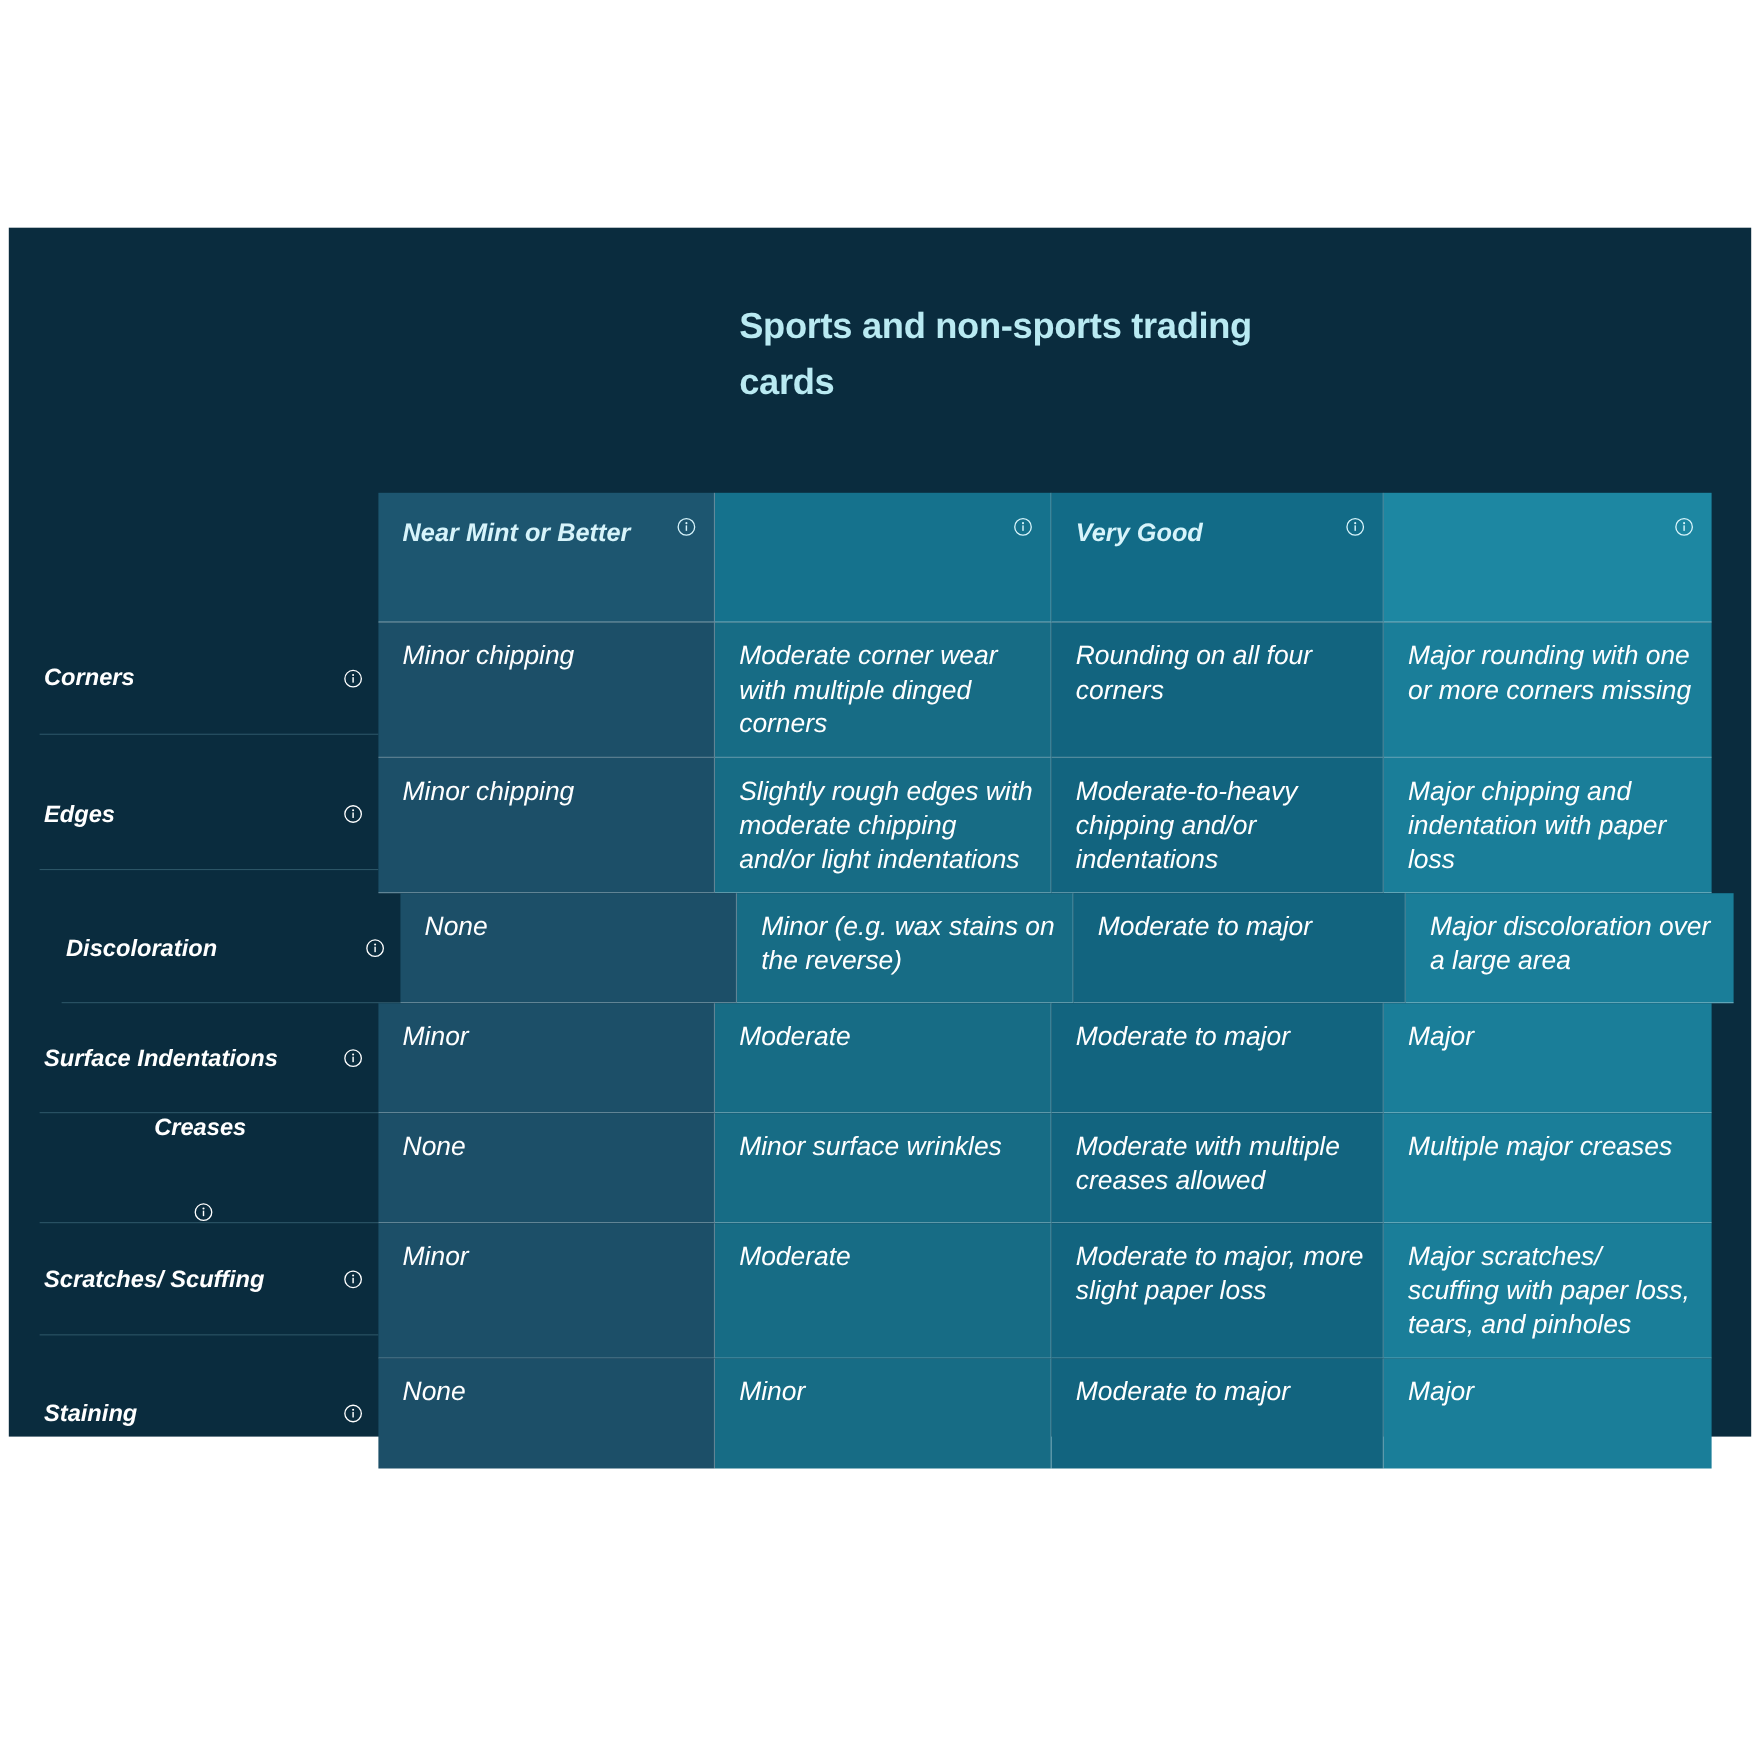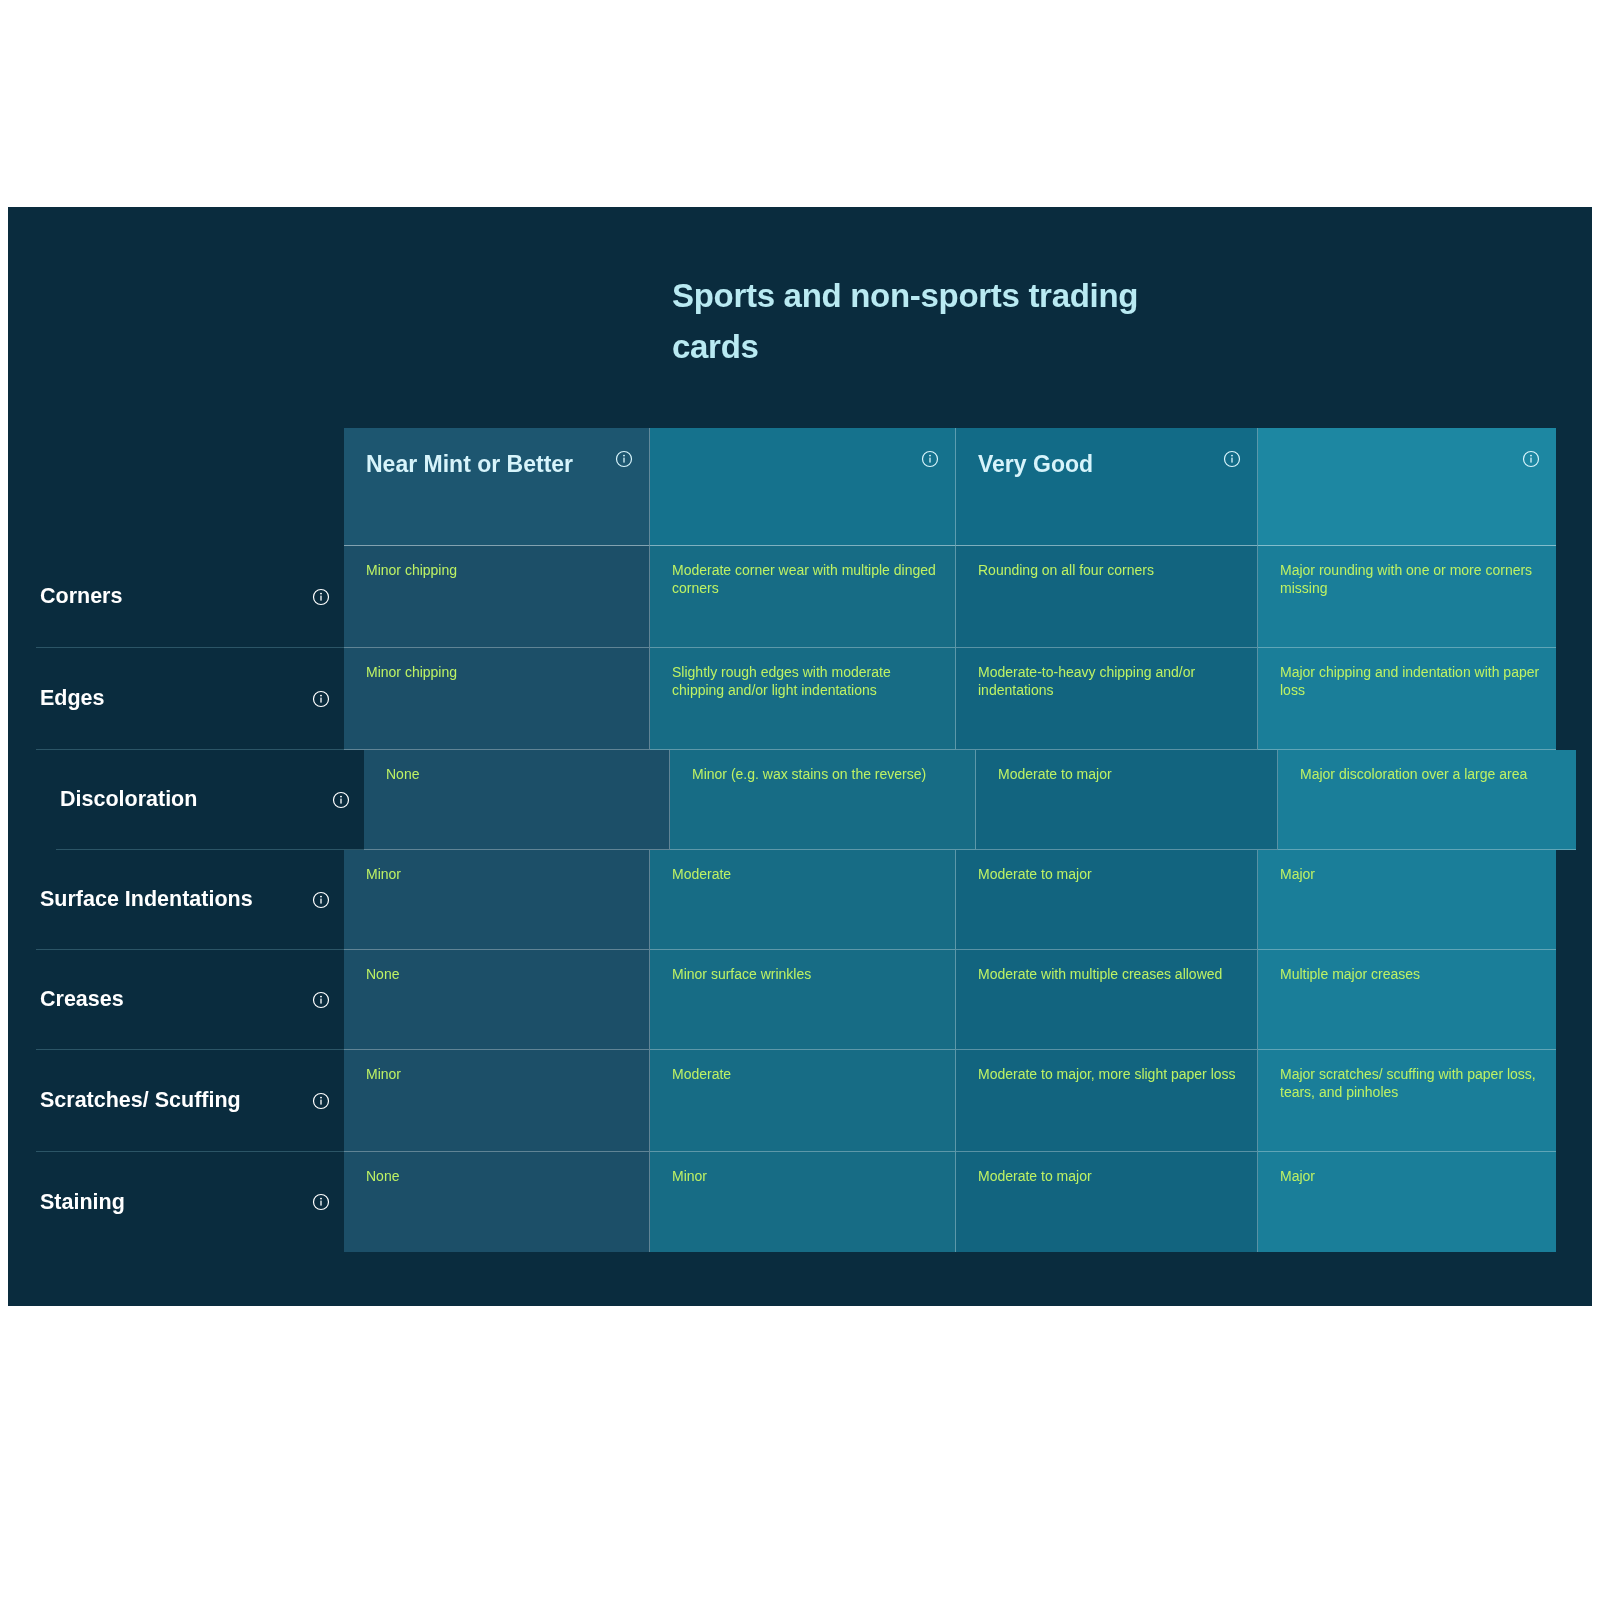--- a/index.html
+++ b/index.html
@@ -39,22 +39,23 @@
     font-weight: bold;
     line-height: 1.56;
     color: #b9eaf2;
     letter-spacing: -0.3px;
   }
 
   
   #table {
     position: absolute;
     left: 36px;
-    top: 428px;
+    top: 448px;
     width: 1520px;
+    font-style: italic;
   }
 
   .row {
     display: flex;
     align-items: stretch;
   }
 
   .rowlabel {
     width: 308px;
     flex: 0 0 308px;
@@ -69,22 +70,22 @@
     line-height: 1.22;
     border-bottom: 1px solid #2c5566;
   }
 
   .rowlabel .lbltext { padding-right: 6px; }
 
   .cell {
     flex: 0 0 auto;
     box-sizing: border-box;
     padding: 16px 16px 14px 22px;
-    color: #bef264;
-    font-size: 14px;
+    color: #ffffff;
+    font-size: 24px;
     line-height: 1.28;
     border-right: 1px solid rgba(255,255,255,0.30);
     border-bottom: 1px solid rgba(255,255,255,0.30);
   }
   .cell:last-child { border-right: none; }
 
   .c0 { width: 306px; flex-basis: 306px; background: #1c4f68; }
   .c1 { width: 306px; flex-basis: 306px; background: #176c85; }
   .c2 { width: 302px; flex-basis: 302px; background: #12647f; }
   .c3 { width: 298px; flex-basis: 298px; background: #1a7e99; }
@@ -130,21 +131,21 @@
   .h-disc      .cell { min-height: 100px; }
   .h-surface   .cell { min-height: 100px; }
   .h-creases   .cell { min-height: 100px; }
   .h-scratch   .cell { min-height: 102px; }
   .h-stain     .cell { min-height: 100px; border-bottom: none; }
 
   .h-corners   .rowlabel { height: 102px; }
   .h-edges     .rowlabel { height: 102px; }
   .h-disc      .rowlabel { height: 100px; margin-left: 20px; }
   .h-surface   .rowlabel { height: 100px; }
-  .h-creases   .rowlabel { height: 100px; }
+  .h-creases   .rowlabel { height: 100px; flex-direction: column; }
   .h-scratch   .rowlabel { height: 102px; }
   .h-stain     .rowlabel { height: 100px; gap: 32px; }
 </style>
 </head>
 <body>
 
 <div id="page">
 
   <div id="panel"></div>
 

